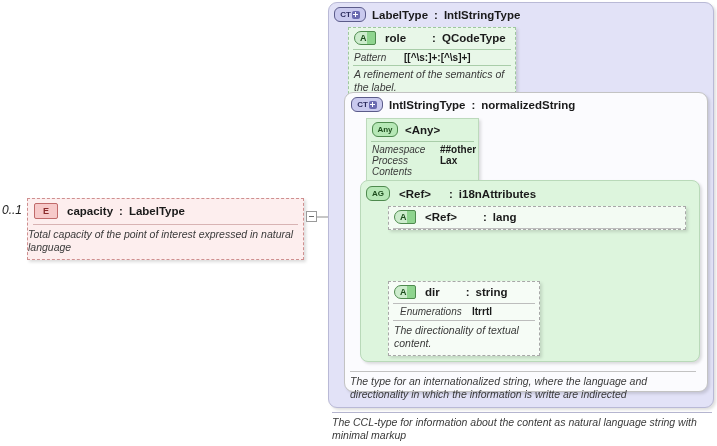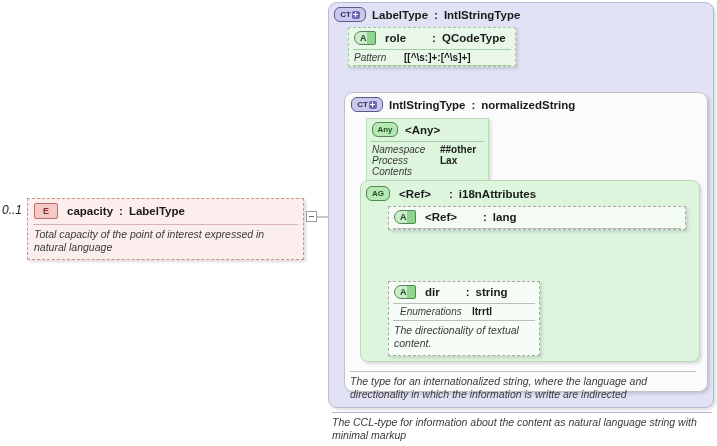--- a/index.html
+++ b/index.html
@@ -169,21 +169,21 @@
     box-sizing: border-box;
     box-shadow: 2px 2px 3px rgba(0,0,0,0.14);
   }
   #capacity-box .hdr {
     padding: 4px 6px 5px 6px;
   }
   #capacity-box .sep {
     height: 1px; background: #d8b3b3; margin: 0 5px;
   }
   #capacity-box .docrow {
-    padding: 3px 6px 4px 6px;
+    padding: 3px 6px 4px 0;
   }
 
   
   #capacity-nub {
     left: 306px; top: 211px;
     width: 11px; height: 11px;
     border: 1px solid #9a9a9a;
     background: #ffffff;
     box-sizing: border-box;
   }
@@ -233,21 +233,21 @@
     box-sizing: border-box;
     box-shadow: 2px 2px 3px rgba(0,0,0,0.13);
   }
   #intl-header {
     left: 351px; top: 97px;
   }
 
   
   #any-box {
     left: 366px; top: 118px;
-    width: 123px;
+    width: 113px;
     border: 1px solid #bcd9bc;
     background: #ddf5dd;
     box-sizing: border-box;
     box-shadow: 2px 2px 3px rgba(0,0,0,0.13);
   }
   #any-box .hdr { padding: 3px 6px 4px 5px; }
   #any-box .sep { height: 1px; background: #a9cda9; margin: 0 4px; }
   #any-box .facets { padding: 2px 21px 4px 5px; }
   #any-box .facet-line { display: flex; }
   #any-box .facet-line .facet-label { width: 68px; flex: none; }
@@ -388,20 +388,23 @@
     <span class="colon">:</span>
     <span class="sp"></span>
     <span class="type">QCodeType</span>
   </div>
   <div class="sep"></div>
   <div class="facets">
     <span class="facet-label">Pattern</span>
     <span class="facet-value">[[^\s:]+:[^\s]+]</span>
   </div>
   <div class="sep"></div>
+  <div class="docrow">
+    <span class="doc">A refinement of the semantics of the label.</span>
+  </div>
 </div>
 
 <div class="abs" id="intl-panel"></div>
 
 <div class="abs hdr-row" id="intl-header">
   <span class="icon-ct">
     <span class="lbl">CT</span>
     <span class="plus"></span>
   </span>
   <span class="name">IntlStringType</span>

